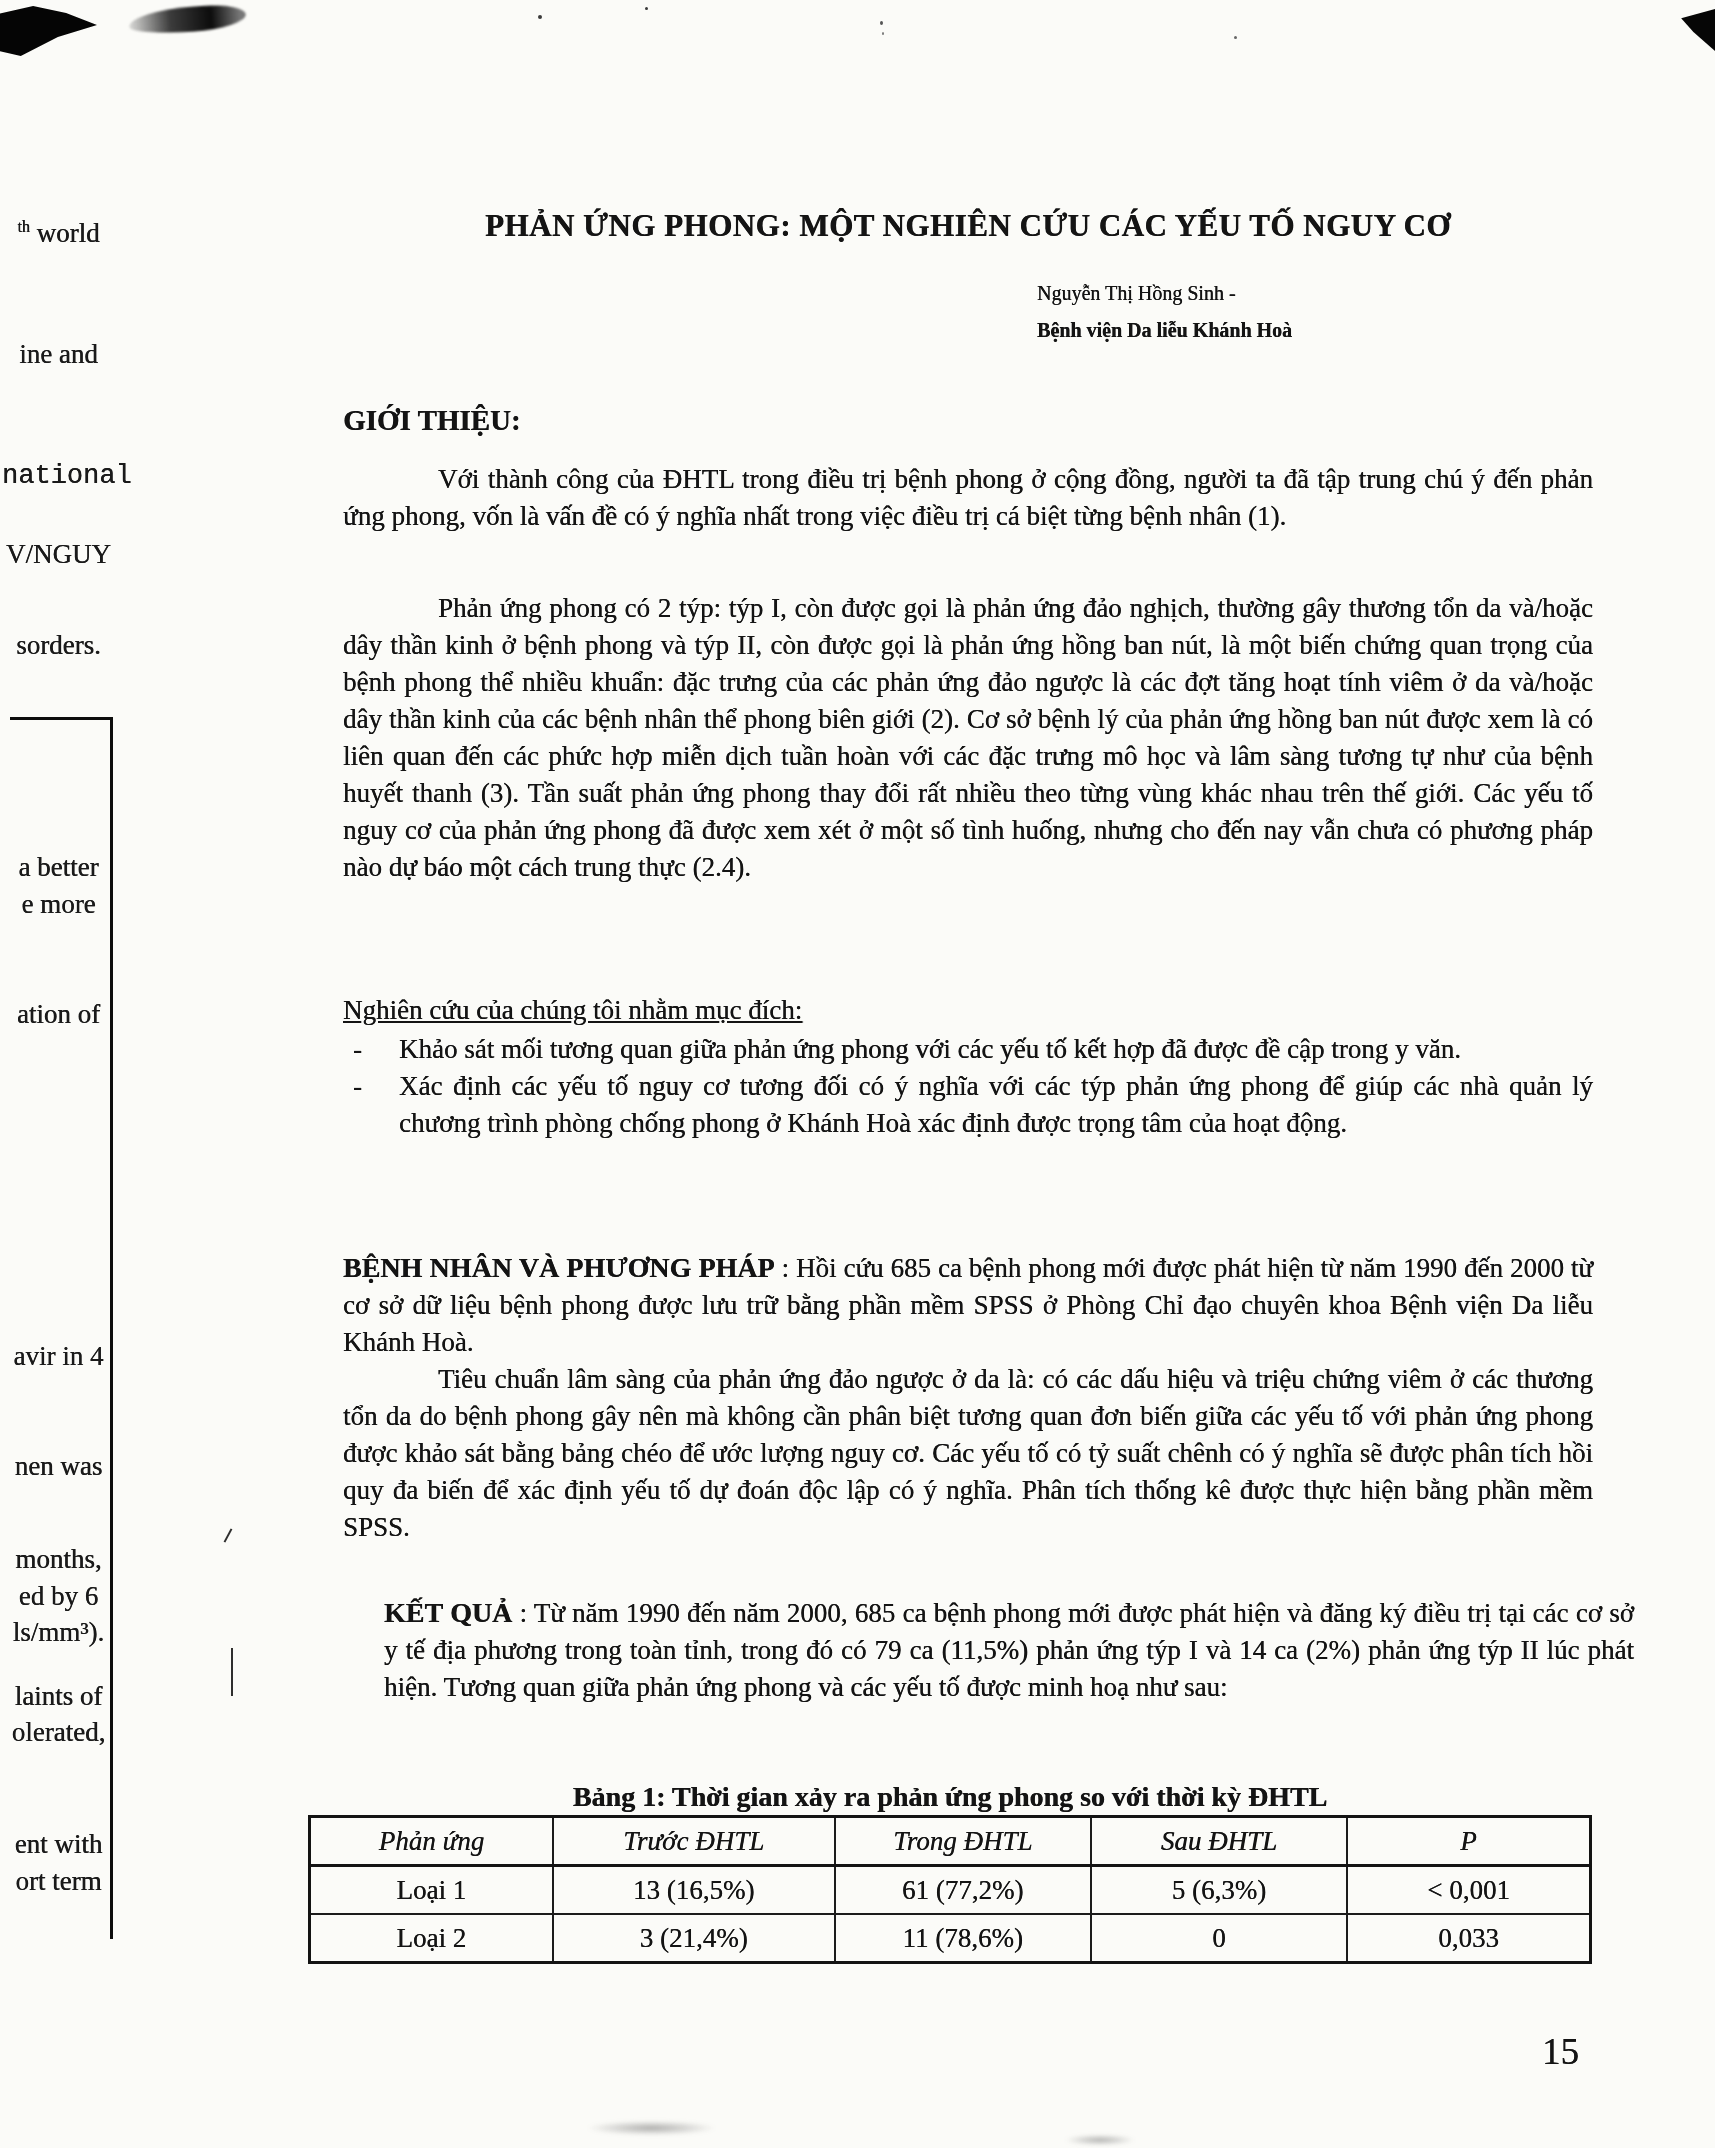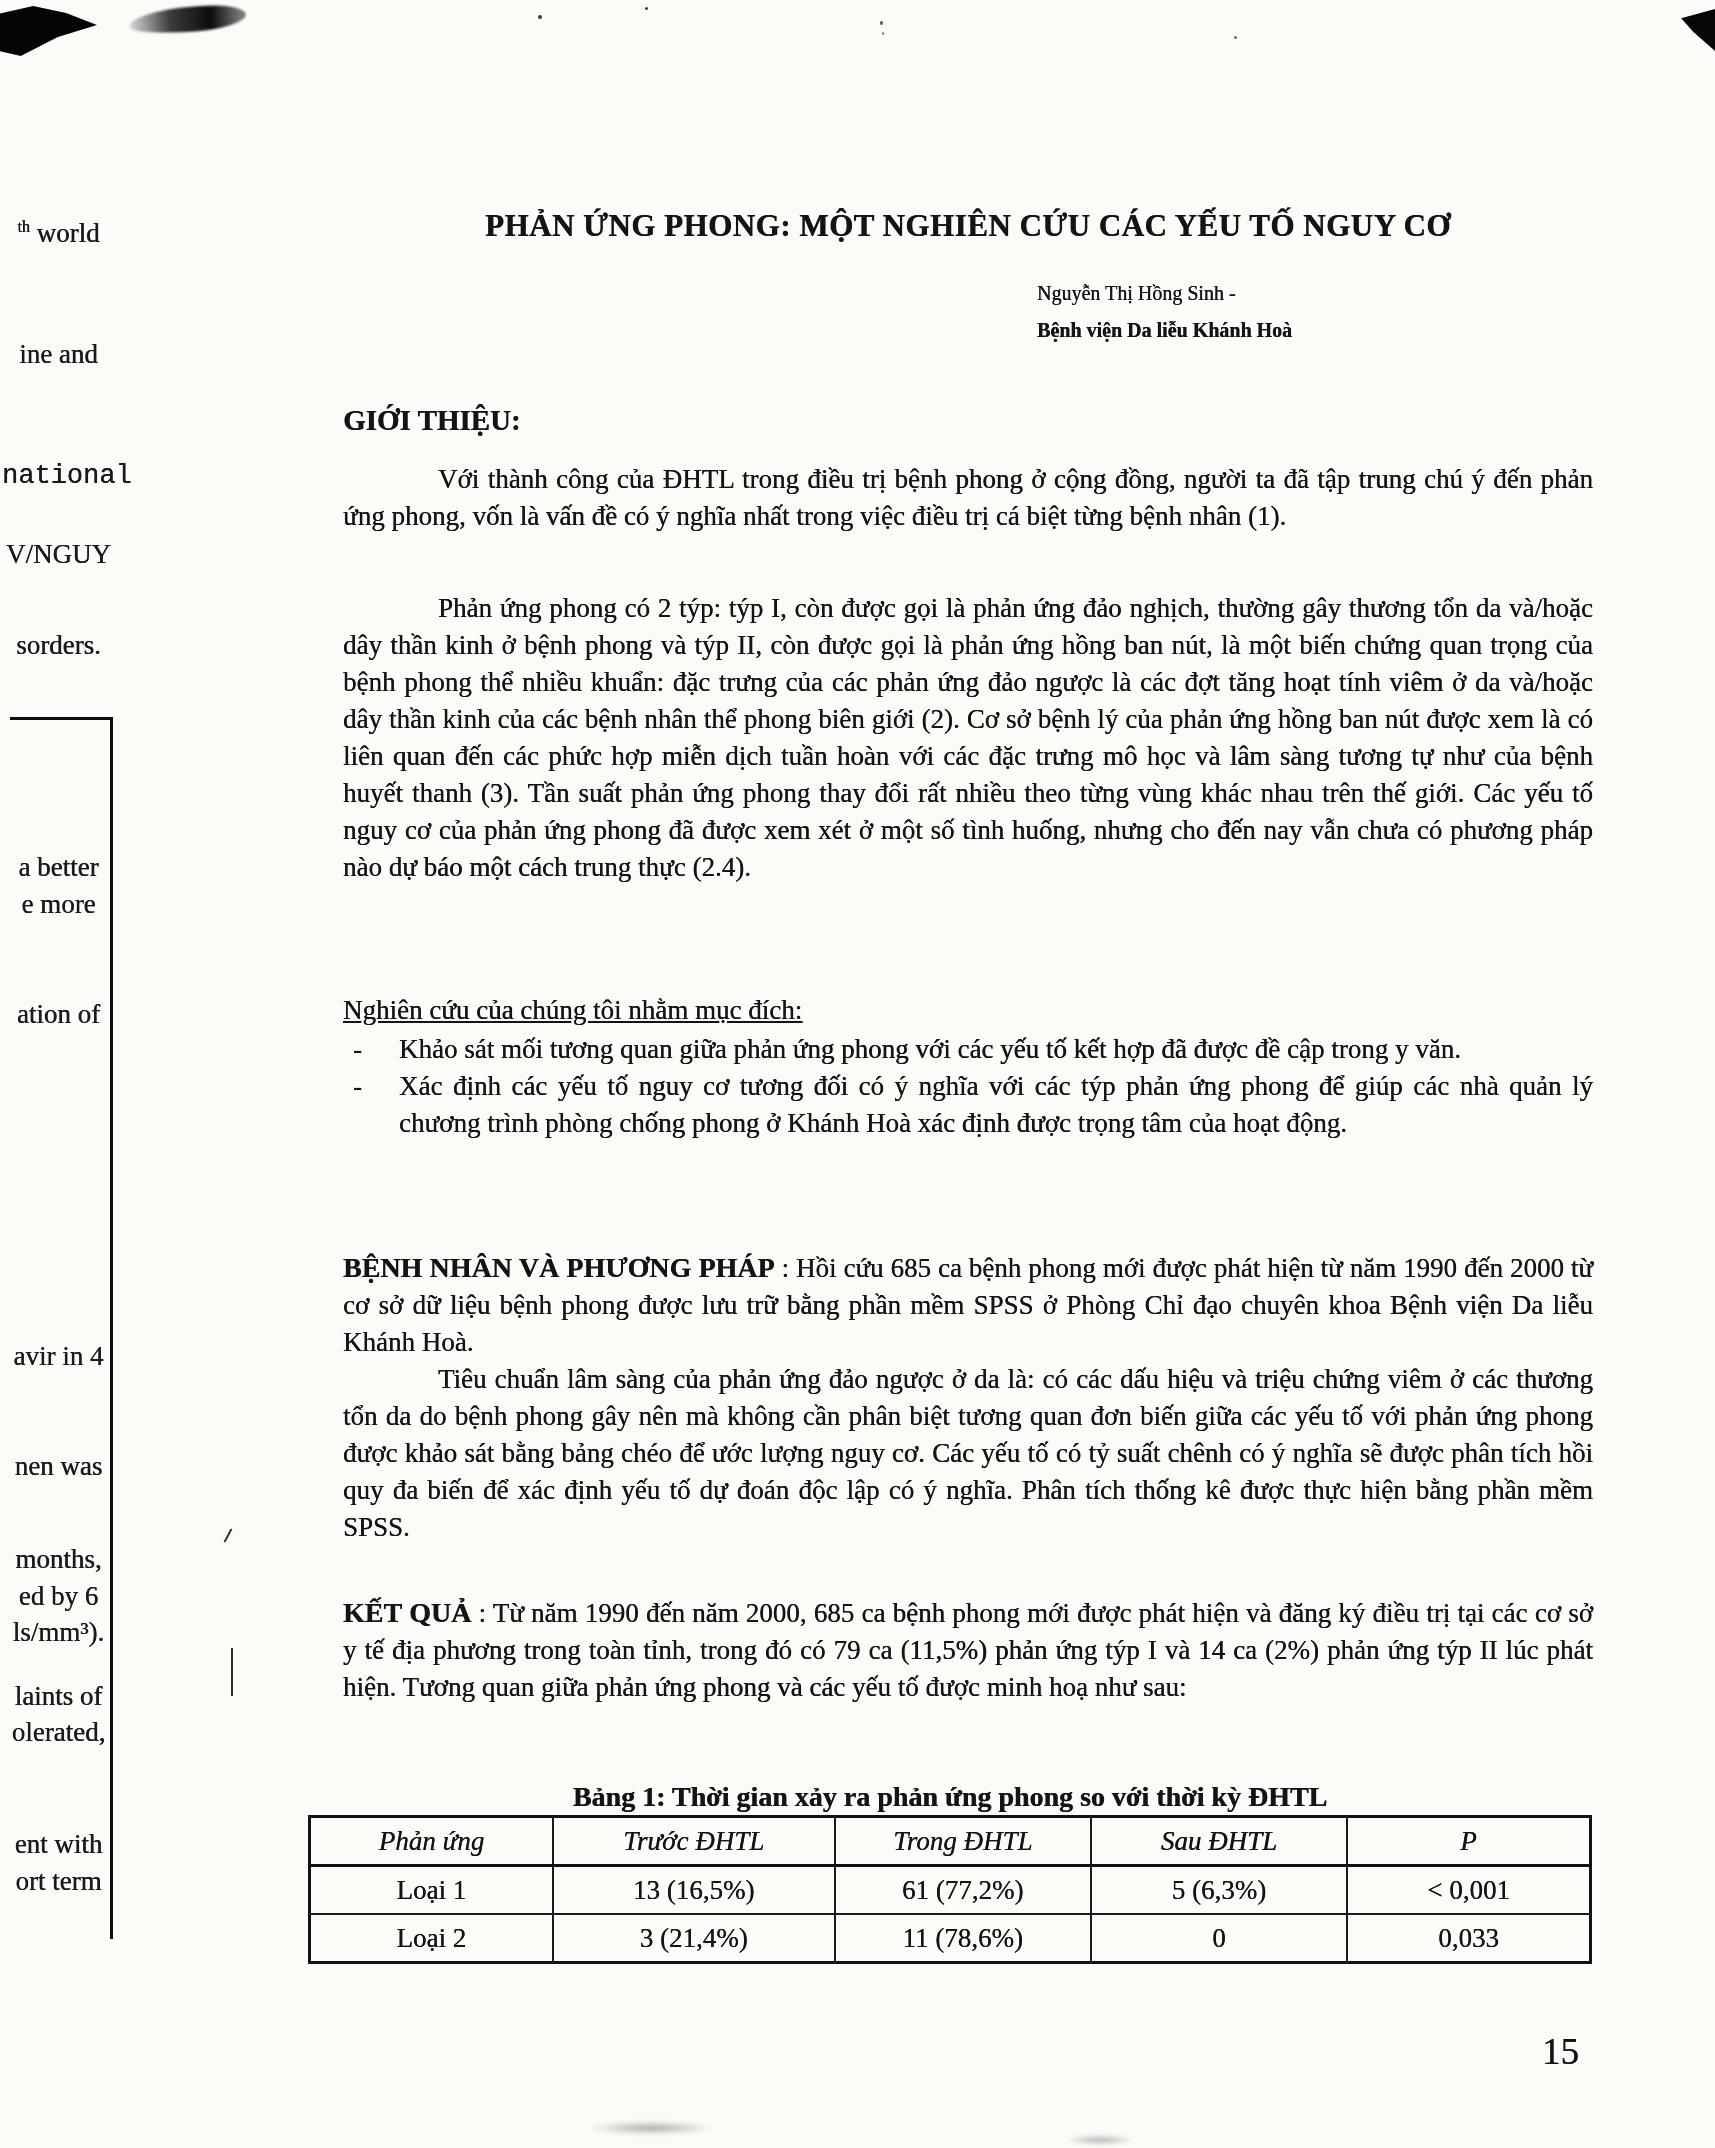--- a/index.html
+++ b/index.html
@@ -143,21 +143,21 @@
 <div class="abs main-col txt aims-list" style="top:1031px;">
   <div class="aim">Khảo sát mối tương quan giữa phản ứng phong với các yếu tố kết hợp đã được đề cập trong y văn.</div>
   <div class="aim">Xác định các yếu tố nguy cơ tương đối có ý nghĩa với các týp phản ứng phong để giúp các nhà quản lý chương trình phòng chống phong ở Khánh Hoà xác định được trọng tâm của hoạt động.</div>
 </div>
 
 <div class="abs main-col txt" style="top:1249px;">
   <p><b class="inline-head">BỆNH NHÂN VÀ PHƯƠNG PHÁP</b><span> : Hồi cứu 685 ca bệnh phong mới được phát hiện từ năm 1990 đến 2000 từ cơ sở dữ liệu bệnh phong được lưu trữ bằng phần mềm SPSS ở Phòng Chỉ đạo chuyên khoa Bệnh viện Da liễu Khánh Hoà.</span></p>
   <p class="ind">Tiêu chuẩn lâm sàng của phản ứng đảo ngược ở da là: có các dấu hiệu và triệu chứng viêm ở các thương tổn da do bệnh phong gây nên mà không cần phân biệt tương quan đơn biến giữa các yếu tố với phản ứng phong được khảo sát bằng bảng chéo để ước lượng nguy cơ. Các yếu tố có tỷ suất chênh có ý nghĩa sẽ được phân tích hồi quy đa biến để xác định yếu tố dự đoán độc lập có ý nghĩa. Phân tích thống kê được thực hiện bằng phần mềm SPSS.</p>
 </div>
 
-<div class="abs main-col txt" style="top:1594px;">
+<div class="abs main-col txt" style="top:1594px;margin-left:41px;">
   <p><b class="inline-head">KẾT QUẢ</b><span> : Từ năm 1990 đến năm 2000, 685 ca bệnh phong mới được phát hiện và đăng ký điều trị tại các cơ sở y tế địa phương trong toàn tỉnh, trong đó có 79 ca (11,5%) phản ứng týp I và 14 ca (2%) phản ứng týp II lúc phát hiện. Tương quan giữa phản ứng phong và các yếu tố được minh hoạ như sau:</span></p>
 </div>
 
 <div class="abs tbl-caption">Bảng 1: Thời gian xảy ra phản ứng phong so với thời kỳ ĐHTL</div>
 
 <table class="t1">
   <colgroup>
     <col style="width:19%">
       <col style="width:22%">
       <col style="width:20%">

